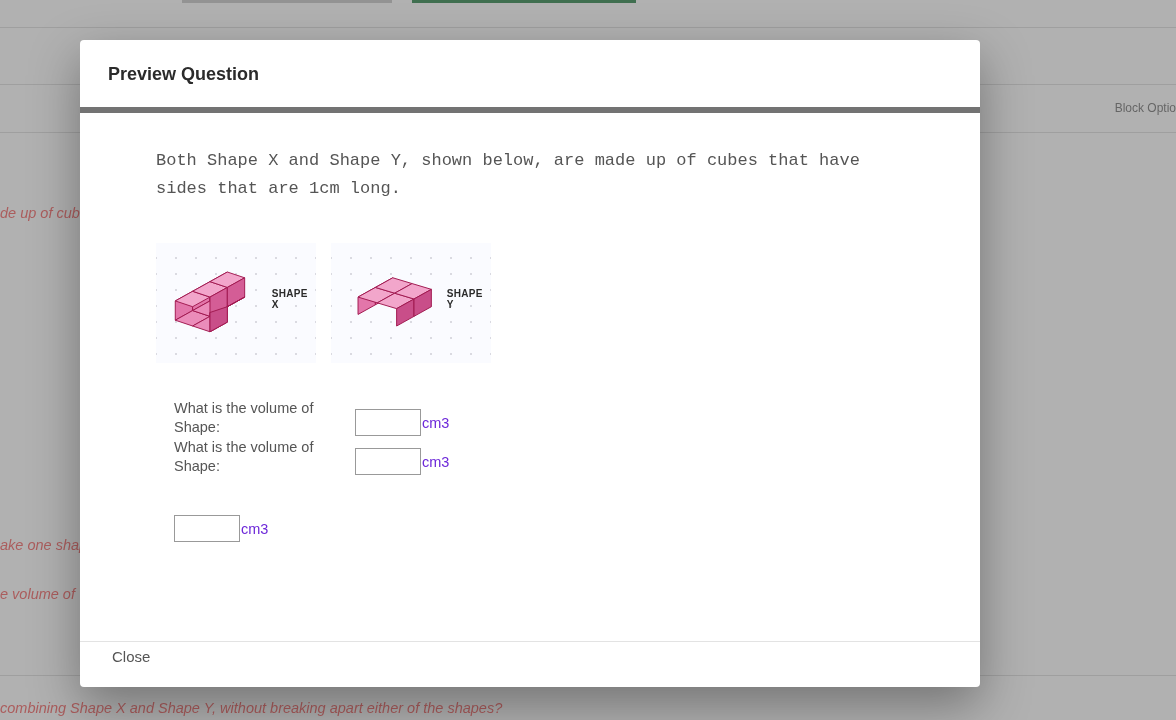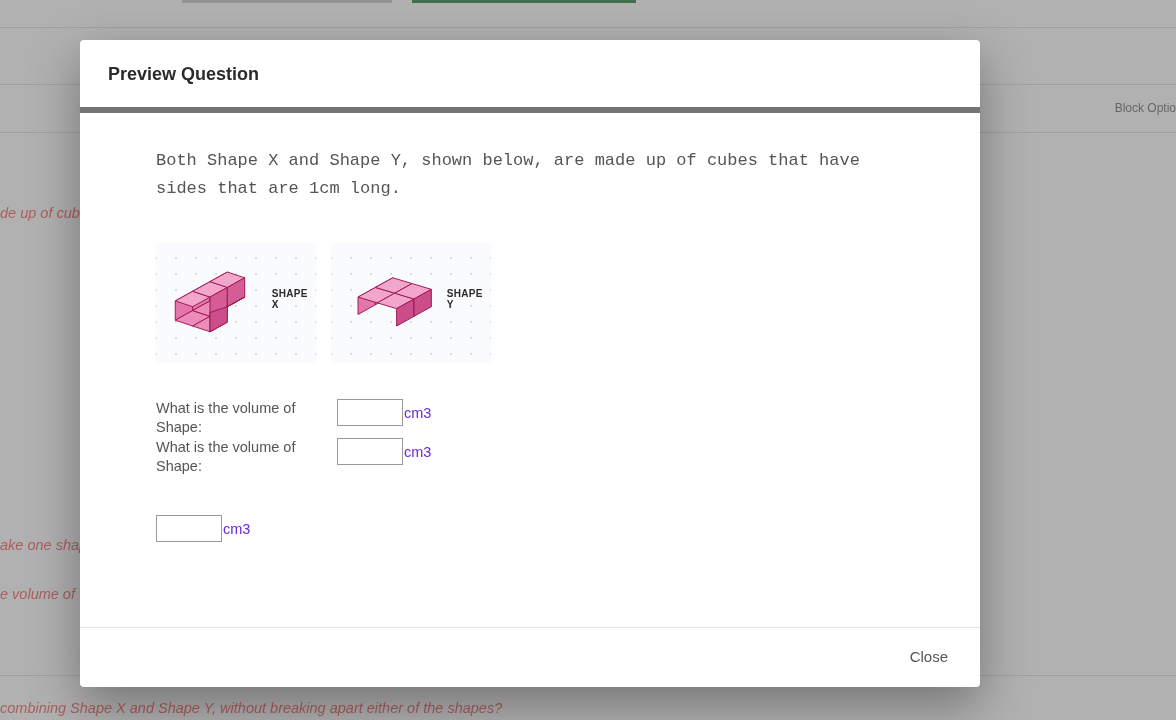--- a/index.html
+++ b/index.html
@@ -26,26 +26,26 @@
   .modal-body::-webkit-scrollbar-button{display:block;height:17px;background:#f1f1f1;}
   .intro{font-size:17px;color:#555;line-height:1.65;max-width:720px;margin-bottom:40px;font-family:Liberation Mono, monospace;}
   .shapes-row{display:flex;gap:15px;margin-bottom:36px;}
   .shape-card{width:160px;height:120px;background:#fafbff;position:relative;display:flex;flex-direction:row;align-items:center;justify-content:flex-end;padding-bottom:9px;}
   .shape-card::before{content:"";position:absolute;inset:0;
     background-image:radial-gradient(circle,#cfcfd7 1px,transparent 1.2px);
     background-size:20px 16px;background-position:10px 7px;opacity:.75;}
   .shape-label{position:relative;font-size:10px;font-weight:700;color:#2b2b2b;letter-spacing:.3px;}
   .shape-svg{position:relative;z-index:1;}
   .field-table{margin-top:2px;}
-  .field-row{display:flex;align-items:flex-start;margin-bottom:2px;}
+  .field-row{display:flex;align-items:flex-end;margin-bottom:2px;margin-left:18px;}
   .field-label{width:181px;font-size:14.5px;color:#555;line-height:1.28;padding-right:4px;}
   .field-input-wrap{display:flex;align-items:center;padding-top:0px;}
   .field-input{width:66px;height:27px;border:1px solid #999;background:#fff;font-size:13px;padding:0 5px;}
   .field-unit{font-size:14.5px;color:#6d28d9;margin-left:1px;}
-  .modal-footer{border-top:1px solid #e3e3e3;padding:20px 32px 22px 32px;display:flex;justify-content:flex-end;}
+  .modal-footer{border-top:1px solid #e3e3e3;padding:6px 32px 22px 32px;display:flex;justify-content:flex-start;}
   .close-btn{background:none;border:none;font-size:15px;color:#555;cursor:pointer;font-family:inherit;}
 </style>
 </head>
 <body>
 
 <div class="page-bg">
   <div class="green-bar"></div>
   <div class="grey-green"></div>
   <div class="nav-sep"></div>
   <div class="nav-sep2"></div>

